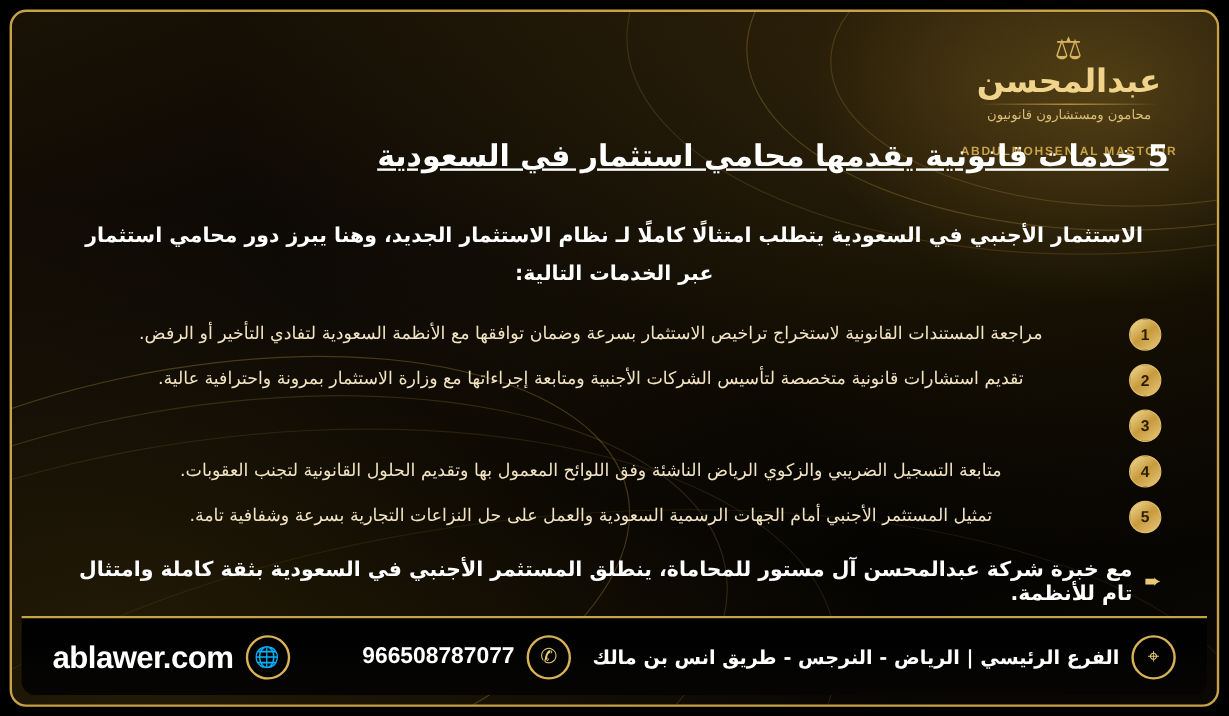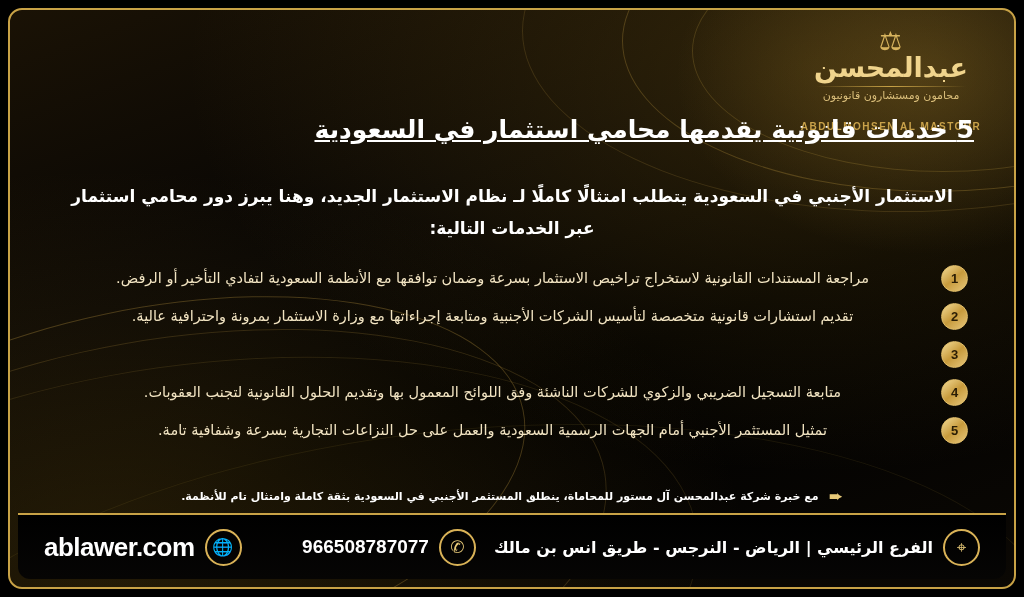--- a/index.html
+++ b/index.html
@@ -176,21 +176,21 @@
     right: 46px;
     left: 46px;
     display: flex;
     align-items: center;
     justify-content: center;
     gap: 10px;
     direction: rtl;
   }
   .closing-text {
     color: #ffffff;
-    font-size: 11px;
+    font-size: 17px;
     font-weight: bold;
   }
   .arrow-icon {
     color: #e7c978;
     font-size: 17px;
     line-height: 1;
   }
 
   
   .footer {
@@ -281,21 +281,21 @@
       </div>
       <div class="item">
         <span class="badge">2</span>
         <span class="item-text">تقديم استشارات قانونية متخصصة لتأسيس الشركات الأجنبية ومتابعة إجراءاتها مع وزارة الاستثمار بمرونة واحترافية عالية.</span>
       </div>
       <div class="item">
         <span class="badge">3</span>
       </div>
       <div class="item">
         <span class="badge">4</span>
-        <span class="item-text">متابعة التسجيل الضريبي والزكوي للشركات الناشئة وفق اللوائح المعمول بها وتقديم الحلول القانونية لتجنب العقوبات.</span>
+        <span class="item-text">متابعة التسجيل الضريبي والزكوي الرياض الناشئة وفق اللوائح المعمول بها وتقديم الحلول القانونية لتجنب العقوبات.</span>
       </div>
       <div class="item">
         <span class="badge">5</span>
         <span class="item-text">تمثيل المستثمر الأجنبي أمام الجهات الرسمية السعودية والعمل على حل النزاعات التجارية بسرعة وشفافية تامة.</span>
       </div>
     </div>
 
     <div class="closing">
       <span class="arrow-icon">➨</span>
       <span class="closing-text">مع خبرة شركة عبدالمحسن آل مستور للمحاماة، ينطلق المستثمر الأجنبي في السعودية بثقة كاملة وامتثال تام للأنظمة.</span>

